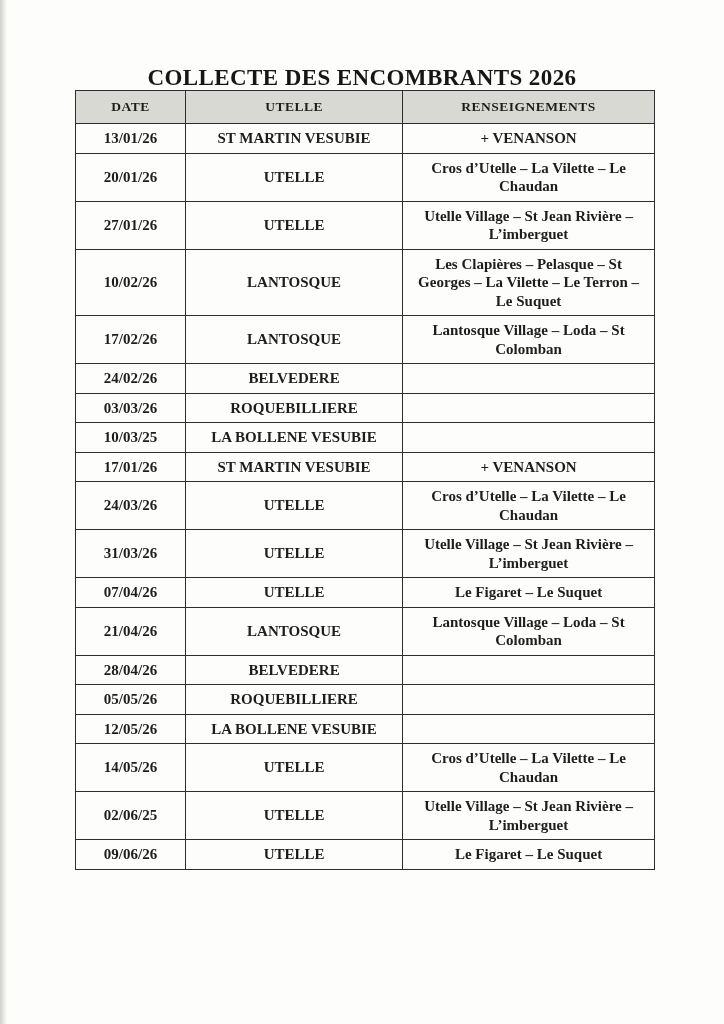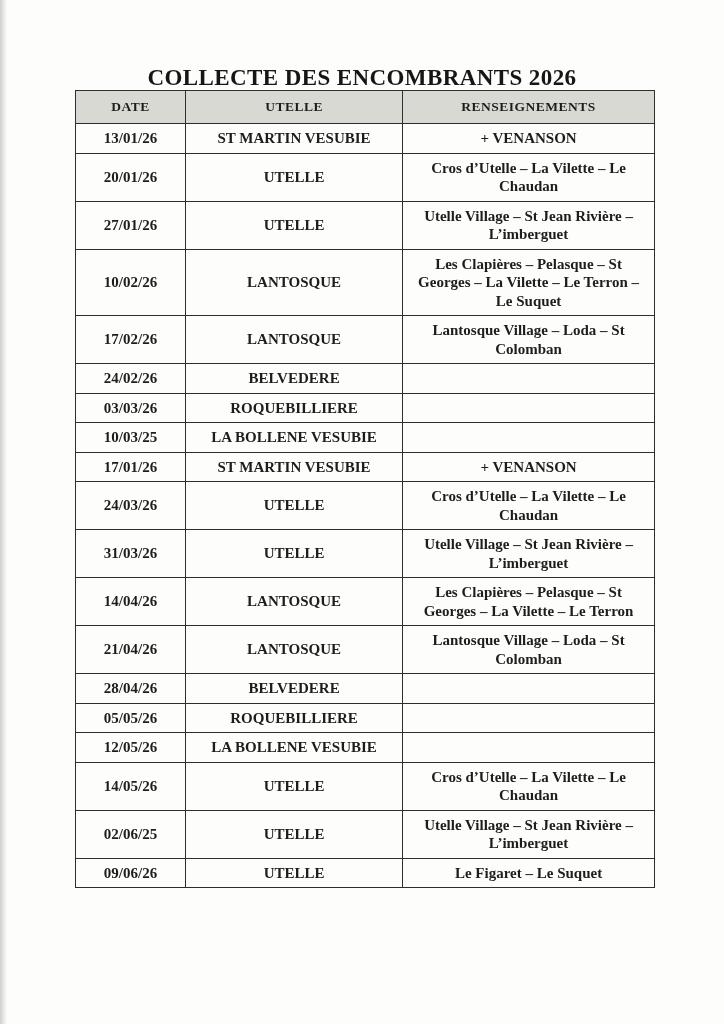--- a/index.html
+++ b/index.html
@@ -135,23 +135,23 @@
     <td>24/03/26</td>
     <td>UTELLE</td>
     <td>Cros d’Utelle – La Vilette – Le Chaudan</td>
   </tr>
       <tr>
     <td>31/03/26</td>
     <td>UTELLE</td>
     <td>Utelle Village – St Jean Rivière – L’imberguet</td>
   </tr>
       <tr>
-    <td>14/04/26</td>
-    <td>LANTOSQUE</td>
-    <td>Les Clapières – Pelasque – St Georges – La Vilette – Le Terron</td>
+    <td>07/04/26</td>
+    <td>UTELLE</td>
+    <td>Le Figaret – Le Suquet</td>
   </tr>
       <tr>
     <td>21/04/26</td>
     <td>LANTOSQUE</td>
     <td>Lantosque Village – Loda – St Colomban</td>
   </tr>
       <tr>
     <td>28/04/26</td>
     <td>BELVEDERE</td>
     <td></td>

